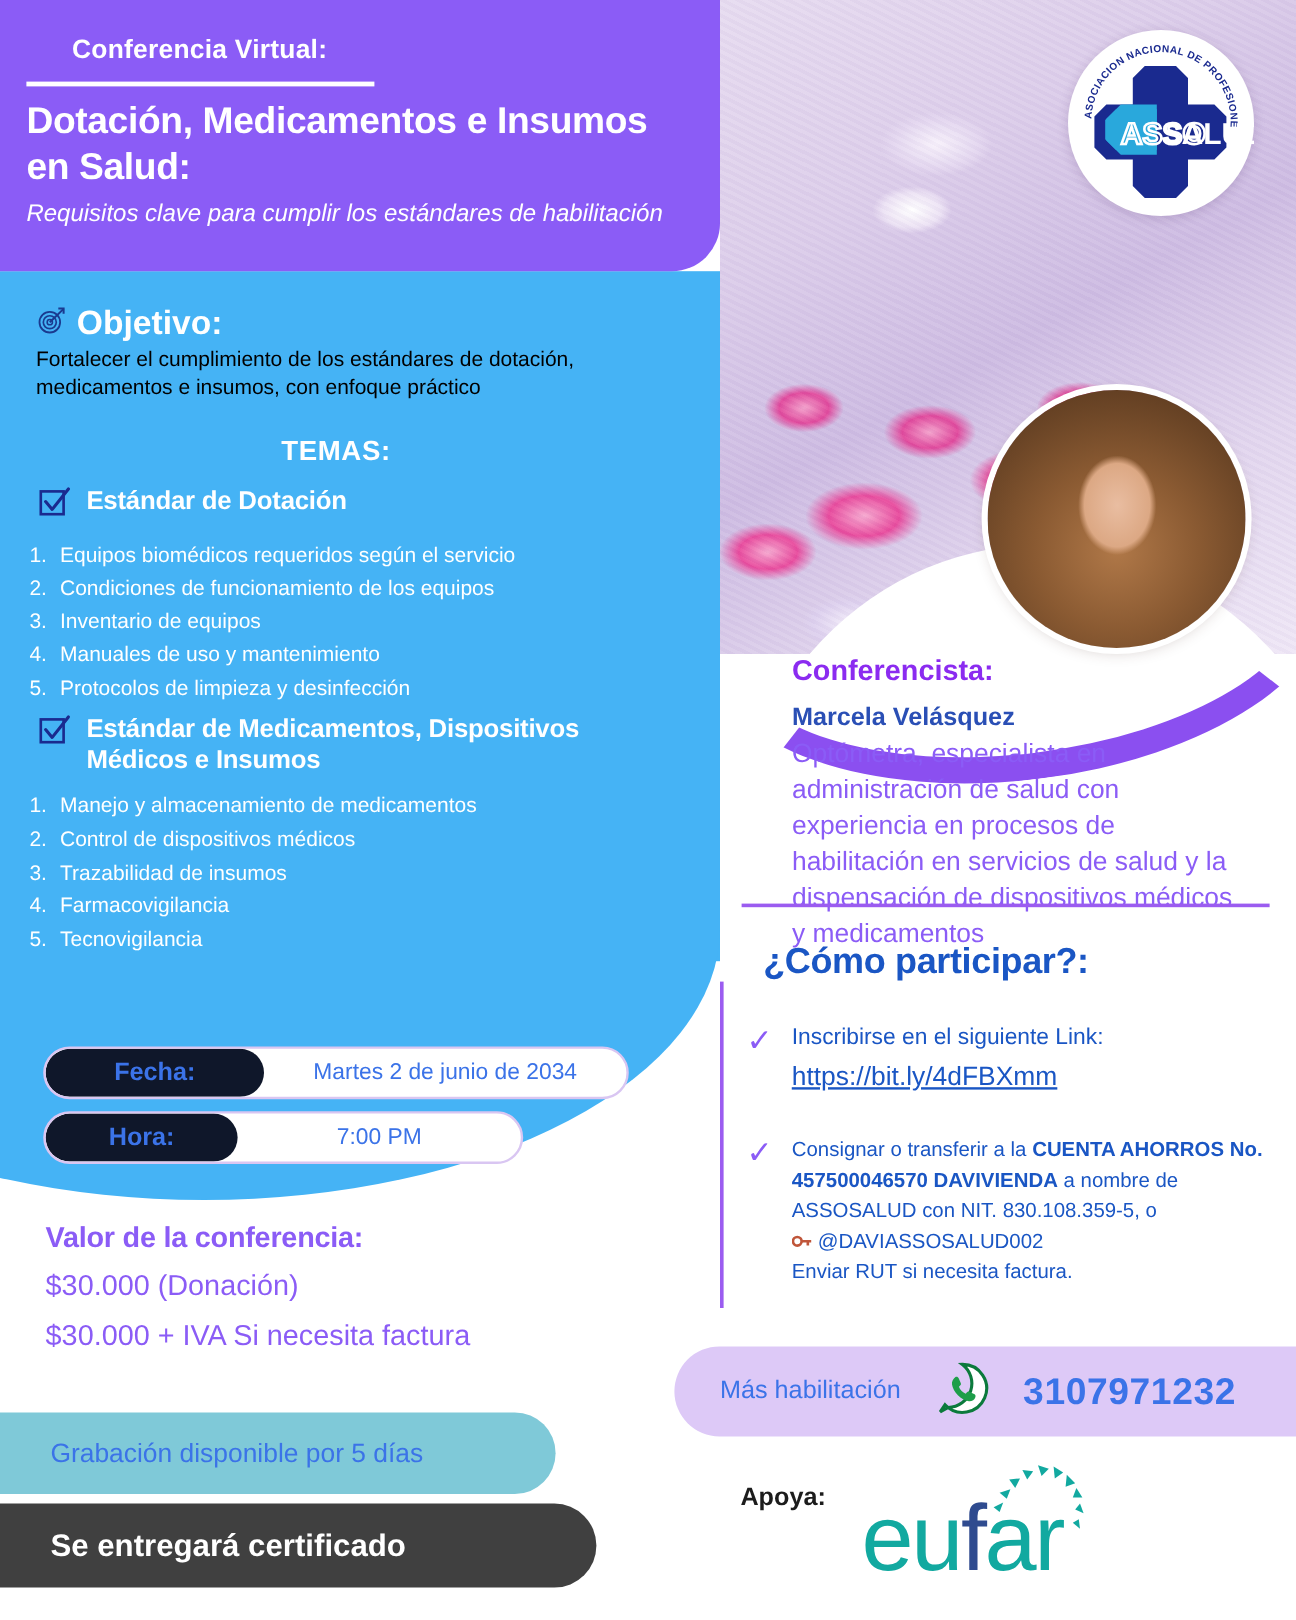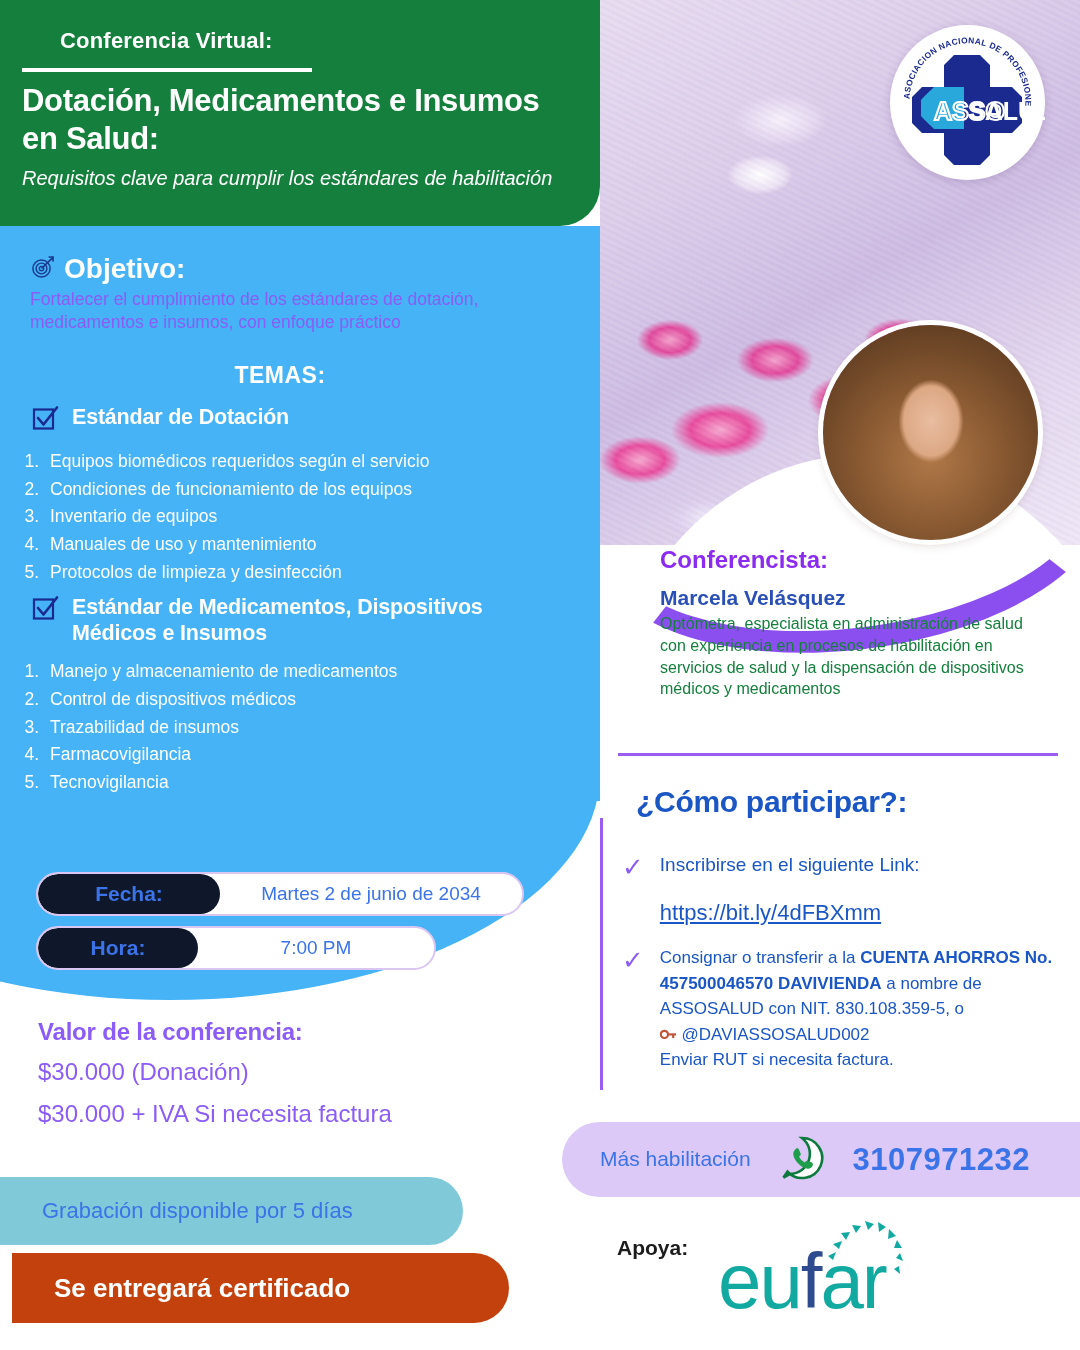--- a/index.html
+++ b/index.html
@@ -62,21 +62,21 @@
     border-radius:50%; z-index:5; overflow:hidden;
     background:
       radial-gradient(ellipse 44px 56px at 108px 96px, #e9bda1 0%, #dca884 62%, rgba(220,168,132,0) 74%),
       radial-gradient(circle at 50% 62%, #b07848 0%, #8a5a32 40%, #6b4526 70%, #4f3019 100%);
     box-shadow:0 0 0 5px #ffffff, 0 3px 12px rgba(70,40,30,.25);
   }
 
   
   #header-card{
     position:absolute; left:0; top:0; width:600px; height:226px;
-    background:#15803d;
+    background:#8b5cf6;
     border-bottom-right-radius:40px;
     z-index:4;
     text-decoration:underline;
   }
   #header-kicker{
     position:absolute; left:60px; top:28px;
     font-size:22px; font-weight:bold; color:#ffffff; letter-spacing:.2px;
   }
   #header-rule{
     position:absolute; left:22px; top:68px; width:290px; height:4px; background:#ffffff;
@@ -101,21 +101,21 @@
     background:#45b3f5; border-radius:0 0 50% 50%/0 0 58% 58%;
     z-index:3;
   }
 
   .obj-head{
     position:absolute; left:30px; top:253px; display:flex; align-items:center; gap:8px; z-index:5;
   }
   .obj-head .label{ font-size:28px; font-weight:bold; color:#ffffff; }
   #objective-text{
     position:absolute; left:30px; top:288px; width:552px; z-index:5;
-    font-size:17.5px; color:#8b5cf6; line-height:1.33;
+    font-size:17.5px; color:#000000; line-height:1.33;
   }
   #temas-title{
     position:absolute; left:0; top:362px; width:560px; text-align:center; z-index:5;
     font-size:23px; font-weight:bold; color:#ffffff; letter-spacing:.5px;
   }
 
   .std-block{ position:absolute; z-index:5; }
   .std-head{ display:flex; align-items:flex-start; gap:12px; }
   .std-head .title{
     font-size:21.5px; font-weight:bold; color:#ffffff; line-height:1.22; letter-spacing:-.2px;
@@ -155,37 +155,37 @@
 
   
   #banner-recording{
     position:absolute; left:0; top:1177px; width:463px; height:68px; z-index:6;
     background:#7fc9d8; border-radius:0 34px 34px 0;
     display:flex; align-items:center; padding-left:42px;
     font-size:22px; color:#3b73e8;
   }
   #banner-certificate{
     position:absolute; left:0; top:1253px; width:497px; height:70px; z-index:7;
-    background:#c2410c; border-radius:0 35px 35px 0;
+    background:#404040; border-radius:0 35px 35px 0;
     display:flex; align-items:center; padding-left:42px;
-    font-size:26px; font-weight:bold; color:#ffffff;margin-left:12px;
+    font-size:26px; font-weight:bold; color:#ffffff;
   }
 
   
   #conferencista-label{
     position:absolute; left:660px; top:546px; z-index:6;
     font-size:24px; font-weight:bold; color:#8b2bf0;
   }
   #speaker-name{
     position:absolute; left:660px; top:586px; z-index:6;
     font-size:21px; font-weight:bold; color:#2a4fb5;
   }
   #speaker-bio{
     position:absolute; left:660px; top:613px; width:380px; z-index:6;
-    font-size:16px; color:#15803d; line-height:1.36;
+    font-size:22px; color:#8b5cf6; line-height:1.36;
   }
   #right-divider{
     position:absolute; left:618px; top:753px; width:440px; height:3px;
     background:#9b5cf0; z-index:6;
   }
   #participar-title{
     position:absolute; left:636px; top:785px; z-index:6;
     font-size:30px; font-weight:bold; color:#1a56c4; letter-spacing:-.3px;
   }
   #participar-rail{
@@ -193,21 +193,21 @@
     background:#9b5cf0; z-index:6;
   }
   .check-row{ position:absolute; z-index:6; display:flex; gap:16px; }
   .check-row .tick{
     color:#8b5cf6; font-size:26px; line-height:1; flex:none; padding-top:2px;
   }
   #participar-item1{ left:622px; top:852px; width:430px; }
   #participar-item2{ left:622px; top:945px; width:440px; }
   .p-text{ font-size:19px; color:#1a56c4; line-height:1.36; }
   #participar-link{
-    display:inline-block; margin-top:22px; font-size:22px; color:#1a56c4;
+    display:inline-block; margin-top:6px; font-size:22px; color:#1a56c4;
     text-decoration:underline;
   }
   .p-text-2{ font-size:17px; color:#1a56c4; line-height:1.5; }
   .p-text-2 b{ font-weight:bold; }
 
   
   #contact-pill{
     position:absolute; left:562px; top:1122px; width:518px; height:75px; z-index:6;
     background:#ddc9f7; border-radius:38px 0 0 38px;
     display:flex; align-items:center; padding-left:38px; gap:28px;

